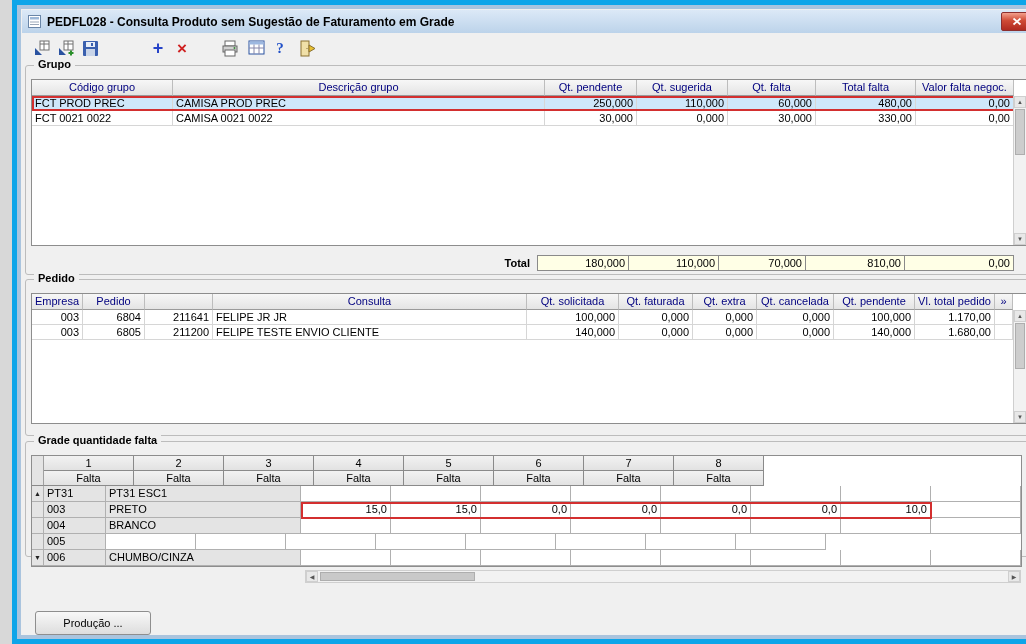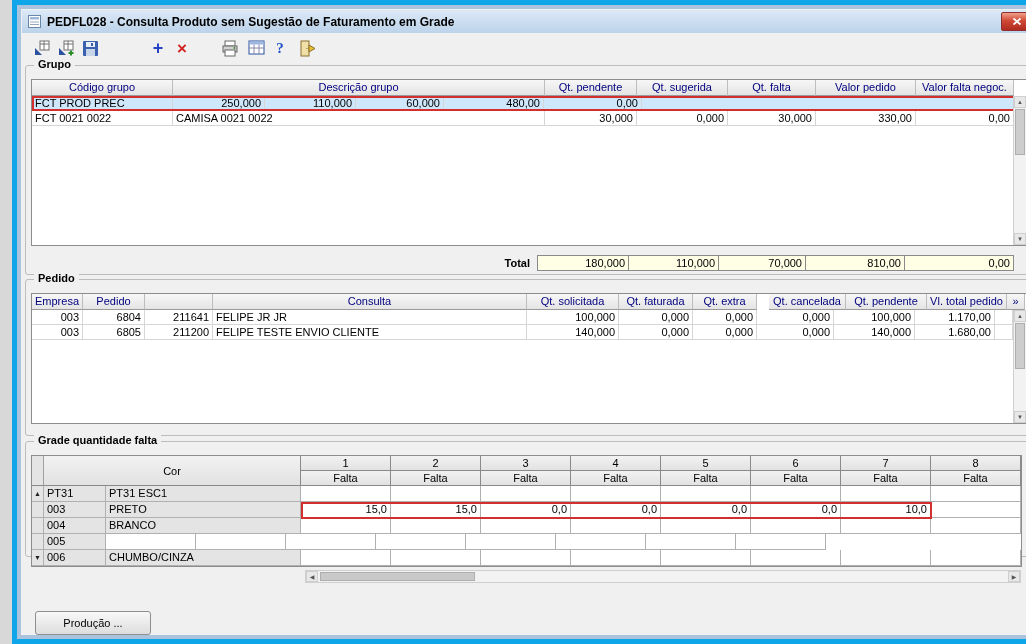--- a/index.html
+++ b/index.html
@@ -154,26 +154,27 @@
 
   <div class="fieldset fs-grupo">
     <span class="legend">Grupo</span>
     <div class="grid" id="grupo-grid">
       <div class="ghead" id="grupo-header">
           <div class="hcell" style="width: 141px;">Código grupo</div>
           <div class="hcell" style="width: 372px;">Descrição grupo</div>
           <div class="hcell" style="width: 92px;">Qt. pendente</div>
           <div class="hcell" style="width: 91px;">Qt. sugerida</div>
           <div class="hcell" style="width: 88px;">Qt. falta</div>
-          <div class="hcell" style="width: 100px;">Valor pedido</div>
+          <div class="hcell" style="width: 100px;">Total falta</div>
           <div class="hcell" style="width: 98px;">Valor falta negoc.</div>
         </div>
       <div id="grupo-body">
           <div class="grow sel">
             <div class="cell l" style="width: 141px;">FCT PROD PREC</div>
+            <div class="cell l" style="width: 372px;">CAMISA PROD PREC</div>
             <div class="cell r" style="width: 92px;">250,000</div>
             <div class="cell r" style="width: 91px;">110,000</div>
             <div class="cell r" style="width: 88px;">60,000</div>
             <div class="cell r" style="width: 100px;">480,00</div>
             <div class="cell r" style="width: 98px;">0,00</div>
           </div>
           <div class="grow">
             <div class="cell l" style="width: 141px;">FCT 0021 0022</div>
             <div class="cell l" style="width: 372px;">CAMISA 0021 0022</div>
             <div class="cell r" style="width: 92px;">30,000</div>
@@ -205,21 +206,21 @@
     <span class="legend">Pedido</span>
     <div class="grid" id="pedido-grid">
       <div class="ghead" id="pedido-header">
           <div class="hcell" style="width: 51px;">Empresa</div>
           <div class="hcell" style="width: 62px;">Pedido</div>
           <div class="hcell" style="width: 68px;"></div>
           <div class="hcell" style="width: 314px;">Consulta</div>
           <div class="hcell" style="width: 92px;">Qt. solicitada</div>
           <div class="hcell" style="width: 74px;">Qt. faturada</div>
           <div class="hcell" style="width: 64px;">Qt. extra</div>
-          <div class="hcell" style="width: 77px; margin-left: 12px;">Qt. cancelada</div>
+          <div class="hcell" style="width: 77px;">Qt. cancelada</div>
           <div class="hcell" style="width: 81px;">Qt. pendente</div>
           <div class="hcell" style="width: 80px;">Vl. total pedido</div>
           <div class="hcell" style="width: 18px;">»</div>
         </div>
       <div id="pedido-body">
           <div class="grow">
             <div class="cell r" style="width: 51px;">003</div>
             <div class="cell r" style="width: 62px;">6804</div>
             <div class="cell r" style="width: 68px;">211641</div>
             <div class="cell l" style="width: 314px;">FELIPE JR JR</div>
@@ -251,21 +252,20 @@
         <div class="sb-btn down">▼</div>
       </div>
     </div>
   </div>
 
   <div class="fieldset fs-grade">
     <span class="legend">Grade quantidade falta</span>
     <div class="grid" id="grade-grid">
       <div class="ghead" id="grade-header" style="height:30px">
           <div class="gh-gutter"></div>
-          <div class="gh-cor">Cor</div>
           <div class="gh-stack">
             <div class="gh-num">1</div>
             <div class="gh-falta">Falta</div>
           </div>
           <div class="gh-stack">
             <div class="gh-num">2</div>
             <div class="gh-falta">Falta</div>
           </div>
           <div class="gh-stack">
             <div class="gh-num">3</div>

